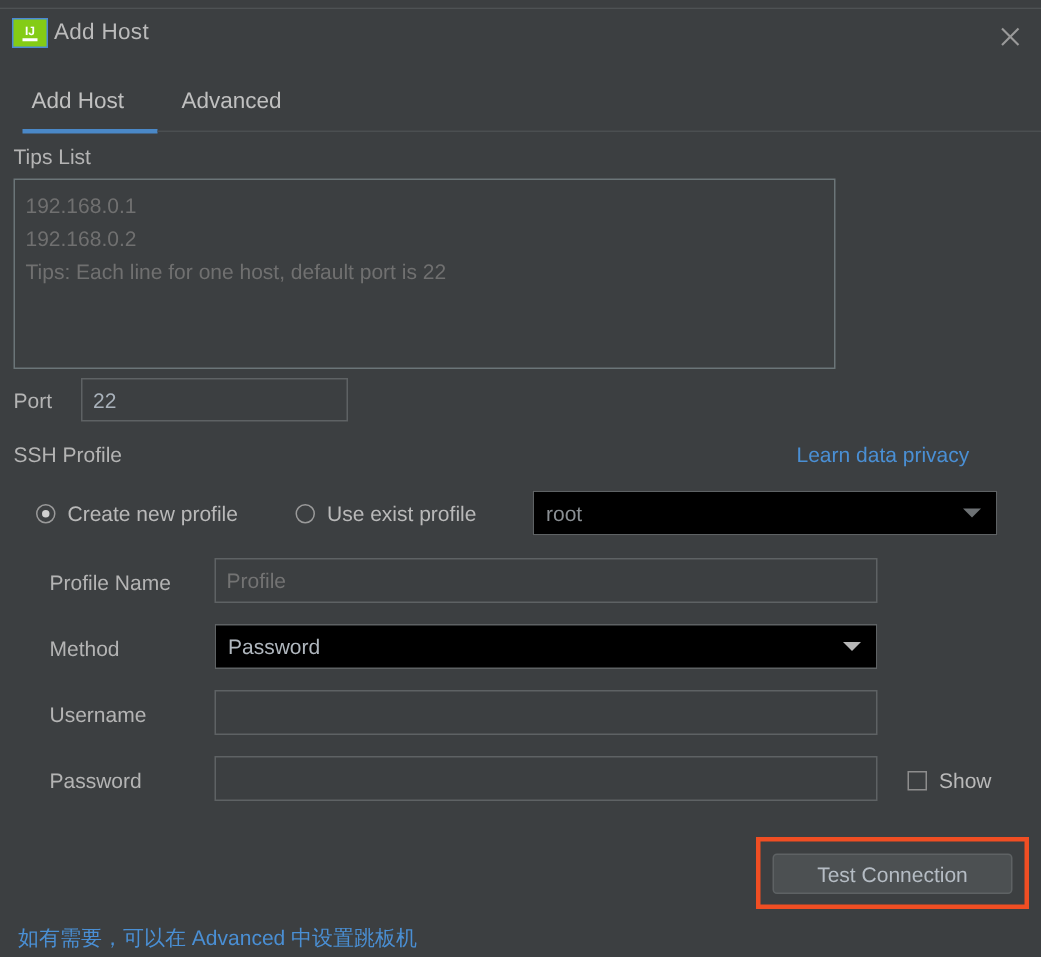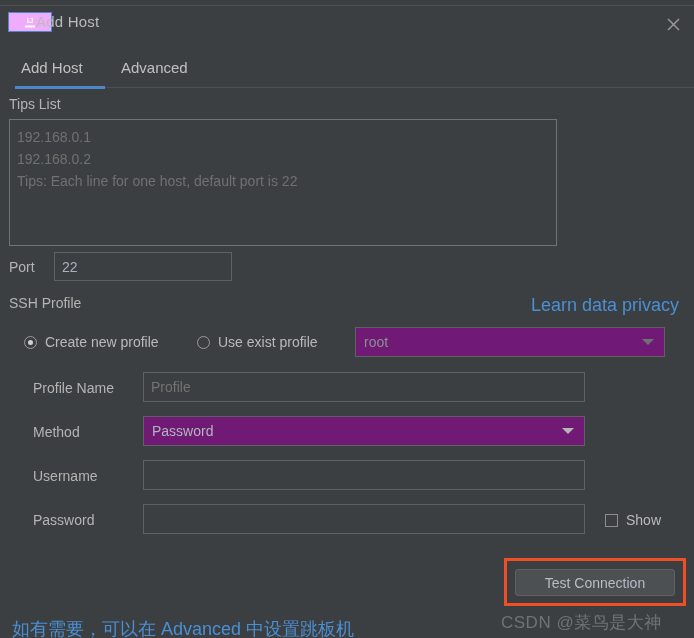--- a/index.html
+++ b/index.html
@@ -49,23 +49,23 @@
   
   .titlebar {
     position: relative;
     height: 35px;
     width: 100%;
   }
   .ij-icon {
     position: absolute;
     left: 8px;
     top: 6px;
-    width: 44px;
+    width: 24px;
     height: 20px;
-    background: #f0abfc;
+    background: #84cc16;
     border: 1px solid #4a88d6;
     box-sizing: border-box;
     display: flex;
     align-items: center;
     justify-content: center;
   }
   .ij-icon svg { display: block; }
   .title-text {
     position: absolute;
     left: 36px;
@@ -167,21 +167,21 @@
     transform: translateY(-50%);
     font-size: 14px;
     color: #a9b2bb;
     white-space: nowrap;
   }
   .field .val.dim { color: #737373; }
 
   
   .combo {
     position: absolute;
-    background: #701a75;
+    background: #000000;
     border: 1px solid #5e6264;
     box-sizing: border-box;
     cursor: pointer;
   }
   .combo .val {
     position: absolute;
     left: 8px;
     top: 50%;
     transform: translateY(-50%);
     font-size: 14px;
@@ -251,21 +251,21 @@
   .check-label {
     margin-left: 8px;
     font-size: 14px;
     color: #b9b9b9;
     white-space: nowrap;
   }
 
   
   .link {
     position: absolute;
-    font-size: 18px;
+    font-size: 14px;
     color: #4a8fd4;
     cursor: pointer;
     white-space: nowrap;
   }
 
   
   .red-highlight {
     position: absolute;
     left: 504px;
     top: 552px;
@@ -392,15 +392,14 @@
   <div class="check-wrap" style="left:605px; top:506px;">
     <span class="checkbox"></span>
     <span class="check-label">Show</span>
   </div>
 
   <div class="test-btn">Test Connection</div>
   <div class="red-highlight"></div>
 
   <div class="link" style="left:12px; top:611px;">如有需要，可以在 Advanced 中设置跳板机</div>
 
-  <div class="watermark">CSDN @菜鸟是大神</div>
 
 </div>
 
 </body></html>

